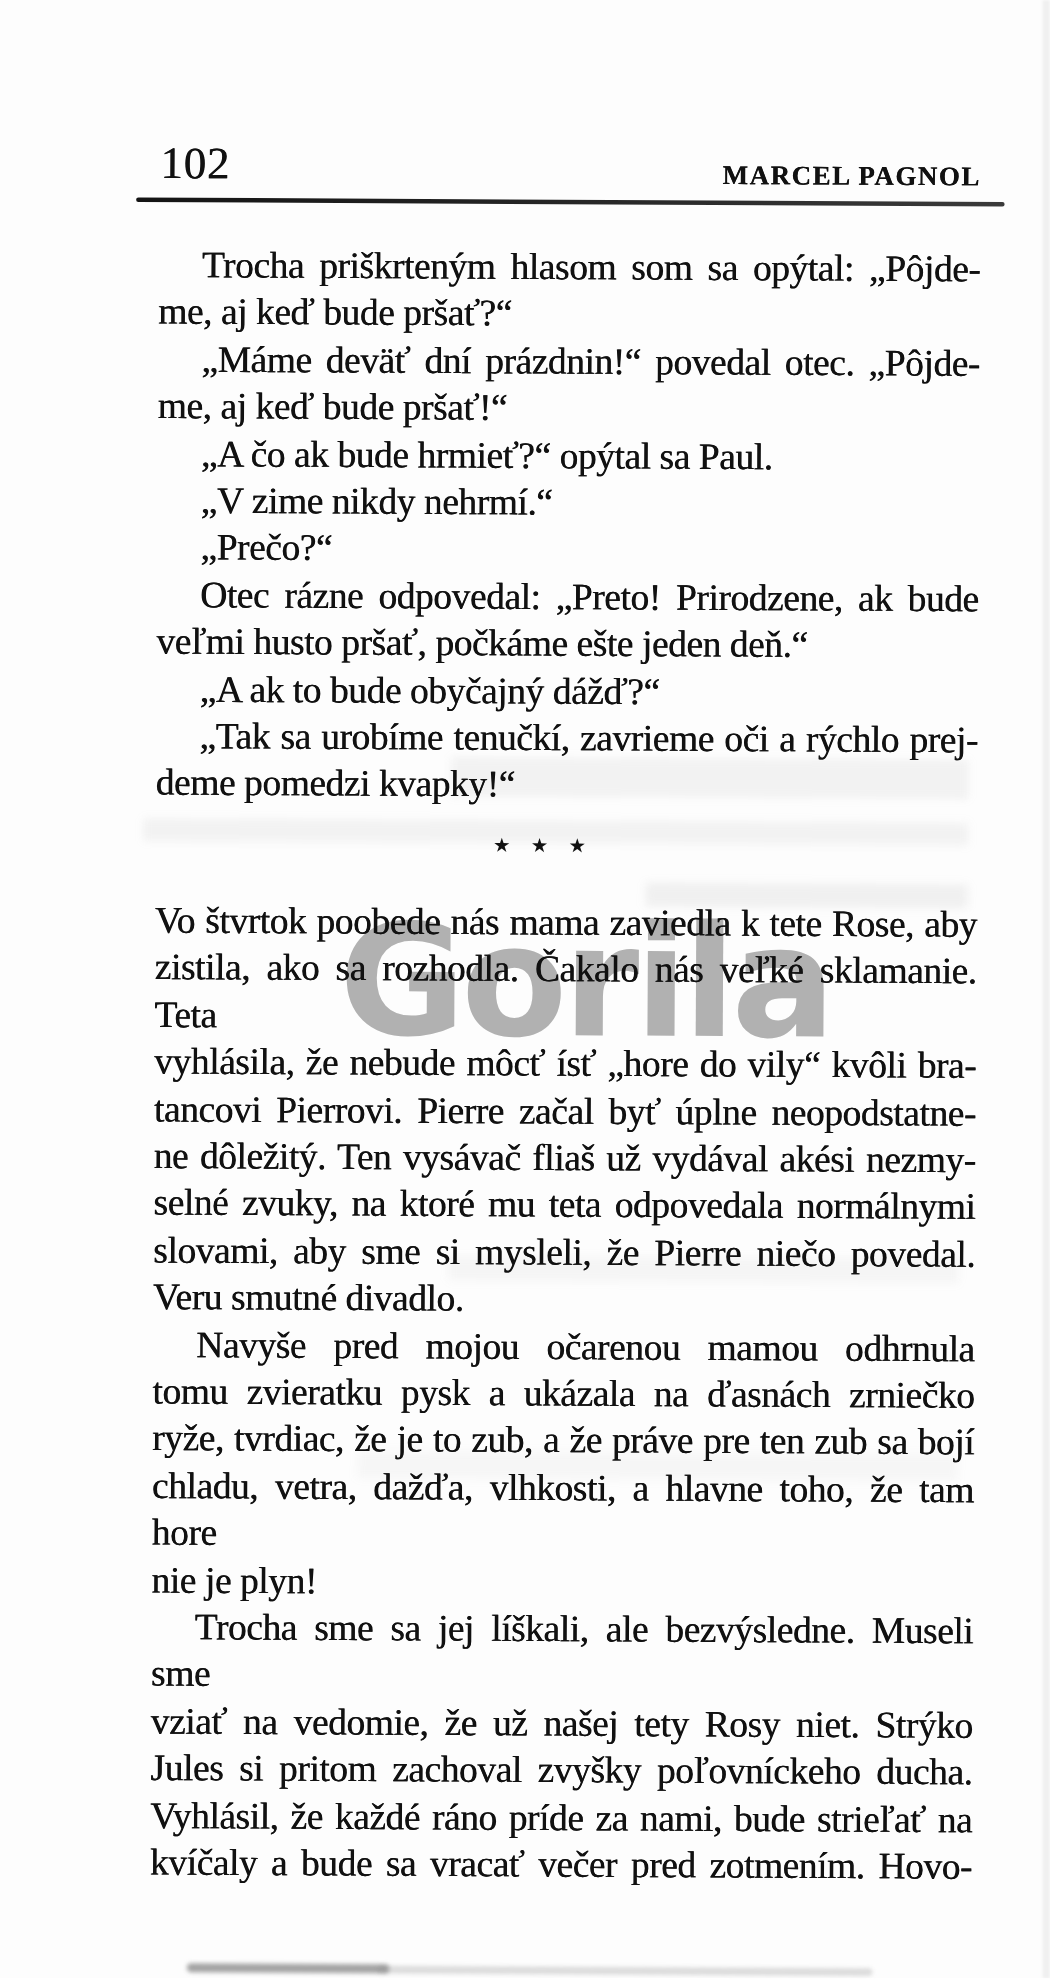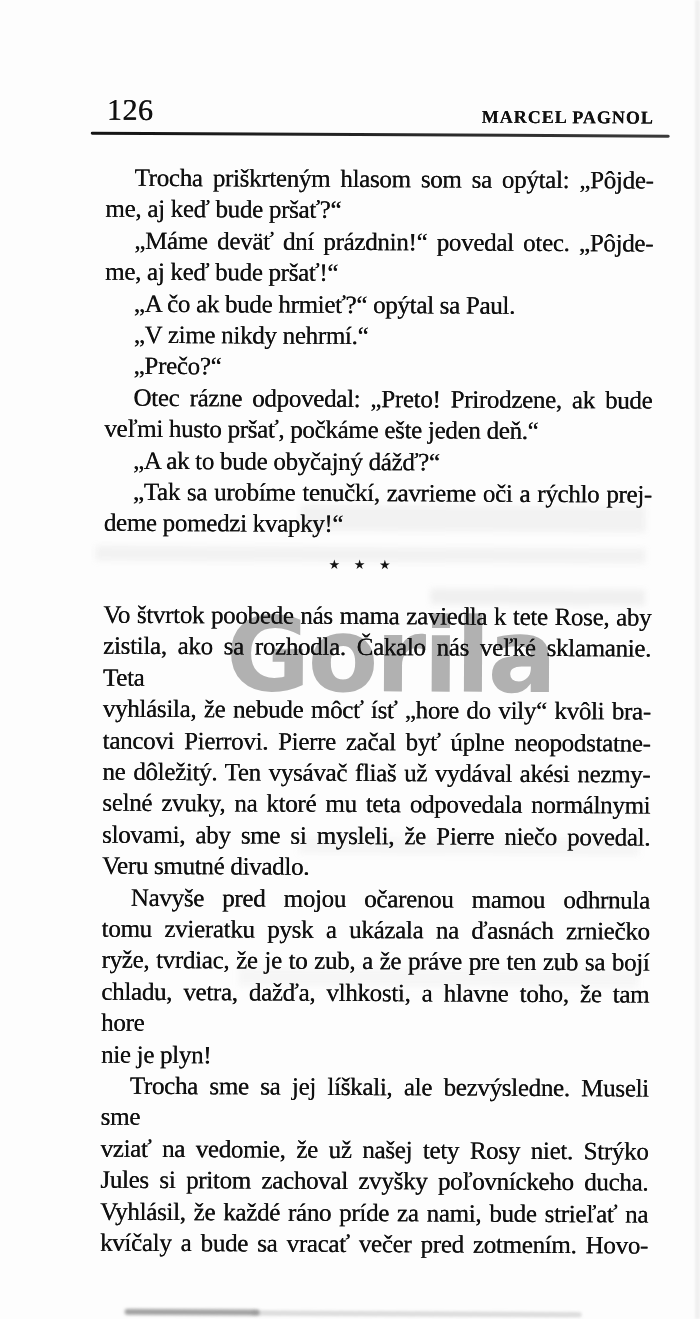--- a/index.html
+++ b/index.html
@@ -92,21 +92,21 @@
   .edge-right { right: 0; top: 0; width: 5px; height: 1319px; background: rgba(0,0,0,0.05); filter: blur(1px); }
   .bottom-smudge-dark  { left: 128px; top: 1310px; width: 135px; height: 6px; background: rgba(90,90,90,0.55); filter: blur(1.5px); border-radius: 3px; }
   .bottom-smudge-light { left: 255px; top: 1311px; width: 330px; height: 5px; background: rgba(140,140,140,0.30); filter: blur(1.5px); border-radius: 3px; }
 </style>
 </head>
 <body>
 
 <div class="page">
   <div class="tilt">
 
-    <div class="page-number">126</div>
+    <div class="page-number">102</div>
 
     <div class="author-header">MARCEL PAGNOL</div>
 
     <div class="header-rule"></div>
 
     <div class="watermark">Gorila</div>
 
     <div class="text-block">
         <div class="line indent just">Trocha priškrteným hlasom som sa opýtal: „Pôjde-</div>
         <div class="line">me, aj keď bude pršať?“</div>

